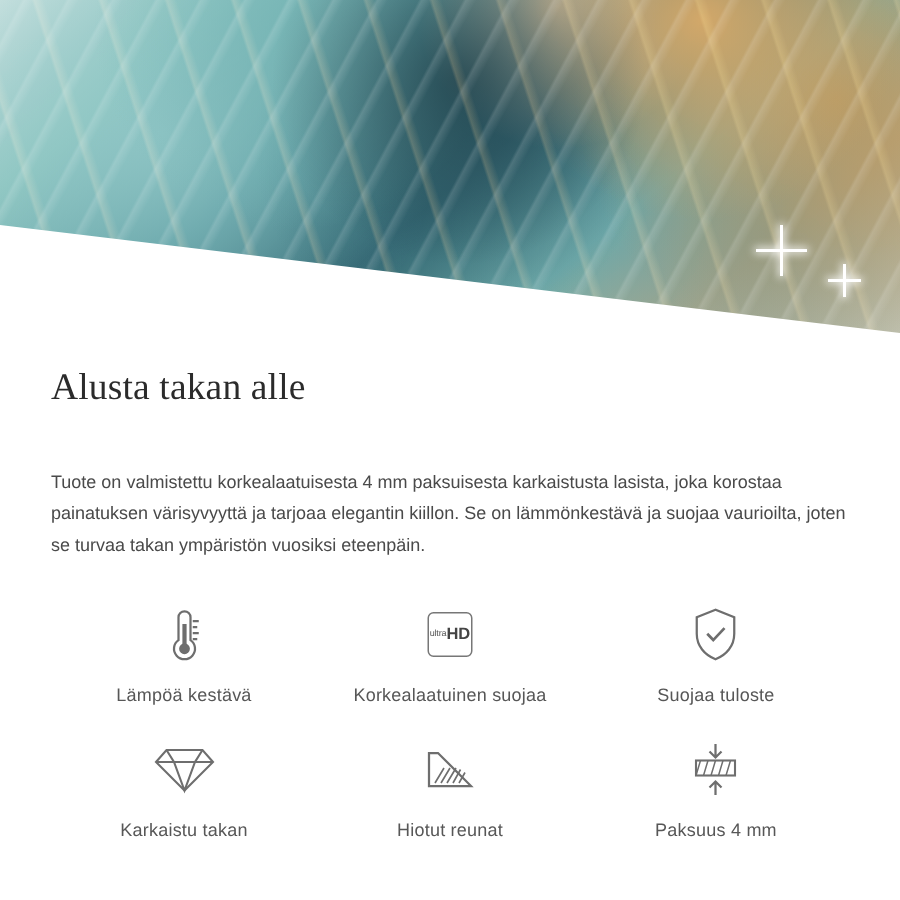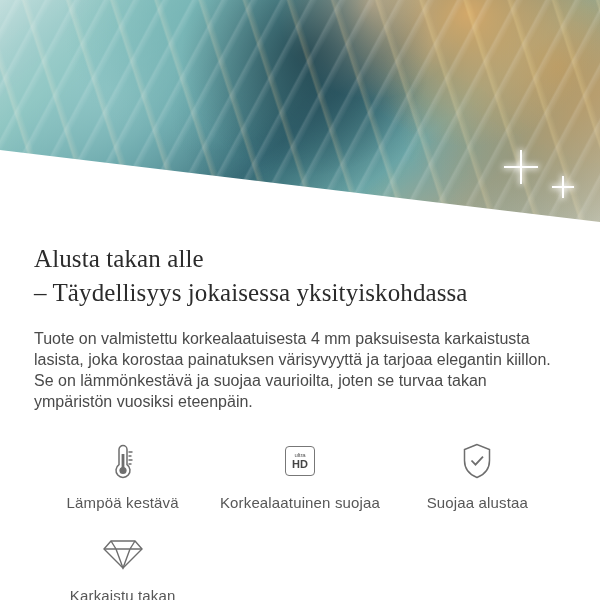--- a/index.html
+++ b/index.html
@@ -129,22 +129,22 @@
     font-family: "Liberation Serif", serif;
     font-size: 25px;
     line-height: 34px;
     color: #2b2b2b;
     font-weight: 400;
     margin: 20px 0 0 0;
     letter-spacing: 0.1px;
   }
   .headline .line2 { display: block; }
   .body-copy {
-    margin-top: 18px;
-    font-size: 16px;
+    margin-top: 35px;
+    font-size: 12px;
     line-height: 21px;
     color: #4a4a4a;
     max-width: 545px;
   }
 
   
   .features {
     margin-top: 26px;
     display: grid;
     grid-template-columns: repeat(3, 1fr);
@@ -157,32 +157,32 @@
     justify-content: flex-start;
   }
   .feature-icon {
     height: 46px;
     display: flex;
     align-items: center;
     justify-content: center;
   }
   .feature-label {
     margin-top: 10px;
-    font-size: 15px;
+    font-size: 12px;
     color: #575757;
     text-align: center;
     letter-spacing: 0.15px;
   }
   .hdbox {
     width: 28px;
     height: 28px;
     border: 1.4px solid #777;
     border-radius: 4px;
     display: flex;
-    flex-direction: column;
+    flex-direction: row;
     align-items: center;
     justify-content: center;
     line-height: 1;
   }
   .hdbox .u { font-size: 6px; color: #555; letter-spacing: -0.1px; }
   .hdbox .hd { font-size: 11px; font-weight: bold; color: #444; margin-top: 1px; }
 </style>
 </head>
 <body>
 
@@ -198,21 +198,20 @@
     </div>
     <div class="hero-cut"></div>
     <div class="sparkle sparkle-1"></div>
     <div class="sparkle sparkle-2"></div>
   </div>
 
   <div class="content">
 
     <h1 class="headline">
       <span>Alusta takan alle</span>
-      <span class="line2">– Täydellisyys jokaisessa yksityiskohdassa</span>
     </h1>
 
     <p class="body-copy">Tuote on valmistettu korkealaatuisesta 4 mm paksuisesta karkaistusta lasista, joka korostaa painatuksen värisyvyyttä ja tarjoaa elegantin kiillon. Se on lämmönkestävä ja suojaa vaurioilta, joten se turvaa takan ympäristön vuosiksi eteenpäin.</p>
 
     <div class="features">
 
       <div class="feature">
         <div class="feature-icon">
           <svg width="34" height="42" viewBox="0 0 34 42" fill="none" stroke="#6e6e6e" stroke-width="1.5">
             <path d="M17 5.5a4 4 0 0 0-4 4v15.2a7 7 0 1 0 8 0V9.5a4 4 0 0 0-4-4z"></path>
@@ -234,30 +233,50 @@
         <div class="feature-label">Korkealaatuinen suojaa</div>
       </div>
 
       <div class="feature">
         <div class="feature-icon">
           <svg width="36" height="42" viewBox="0 0 36 42" fill="none" stroke="#6e6e6e" stroke-width="1.5">
             <path d="M18 4.5 5.5 9.5v11c0 8.2 5.3 14.2 12.5 17 7.2-2.8 12.5-8.8 12.5-17v-11L18 4.5z"></path>
             <path d="M12.5 20.5l4 4.2 7.5-8" stroke-width="1.8"></path>
           </svg>
         </div>
-        <div class="feature-label">Suojaa alustaa</div>
+        <div class="feature-label">Suojaa tuloste</div>
       </div>
 
       <div class="feature">
         <div class="feature-icon">
           <svg width="42" height="38" viewBox="0 0 42 38" fill="none" stroke="#6e6e6e" stroke-width="1.4">
             <path d="M9 6h24l7 8-19 19L2 14 9 6z"></path>
             <path d="M2 14h38M9 6l5 8 7 19 7-19 5-8M14 14h14"></path>
           </svg>
         </div>
         <div class="feature-label">Karkaistu takan</div>
       </div>
 
-
+      <div class="feature">
+        <div class="feature-icon">
+          <svg width="40" height="34" viewBox="0 0 40 34" fill="none" stroke="#6e6e6e" stroke-width="1.4">
+            <path d="M6 28h28L12 6H6v22z" stroke-width="1.5"></path>
+            <path d="M10 26l6-10M14 26l6-10M18 26l6-10M22 26l5-9M26 26l4-7" stroke-width="1.1"></path>
+          </svg>
+        </div>
+        <div class="feature-label">Hiotut reunat</div>
+      </div>
+
+      <div class="feature">
+        <div class="feature-icon">
+          <svg width="40" height="42" viewBox="0 0 40 42" fill="none" stroke="#6e6e6e" stroke-width="1.4">
+            <path d="M20 4v8M16 9l4 4 4-4" stroke-width="1.5"></path>
+            <rect x="7" y="15" width="26" height="10"></rect>
+            <path d="M10 15l-3 10M15 15l-3 10M20 15l-3 10M25 15l-3 10M30 15l-3 10" stroke-width="1"></path>
+            <path d="M20 38v-8M16 33l4-4 4 4" stroke-width="1.5"></path>
+          </svg>
+        </div>
+        <div class="feature-label">Paksuus 4 mm</div>
+      </div>
 
     </div>
   </div>
 </div>
 
 </body></html>

